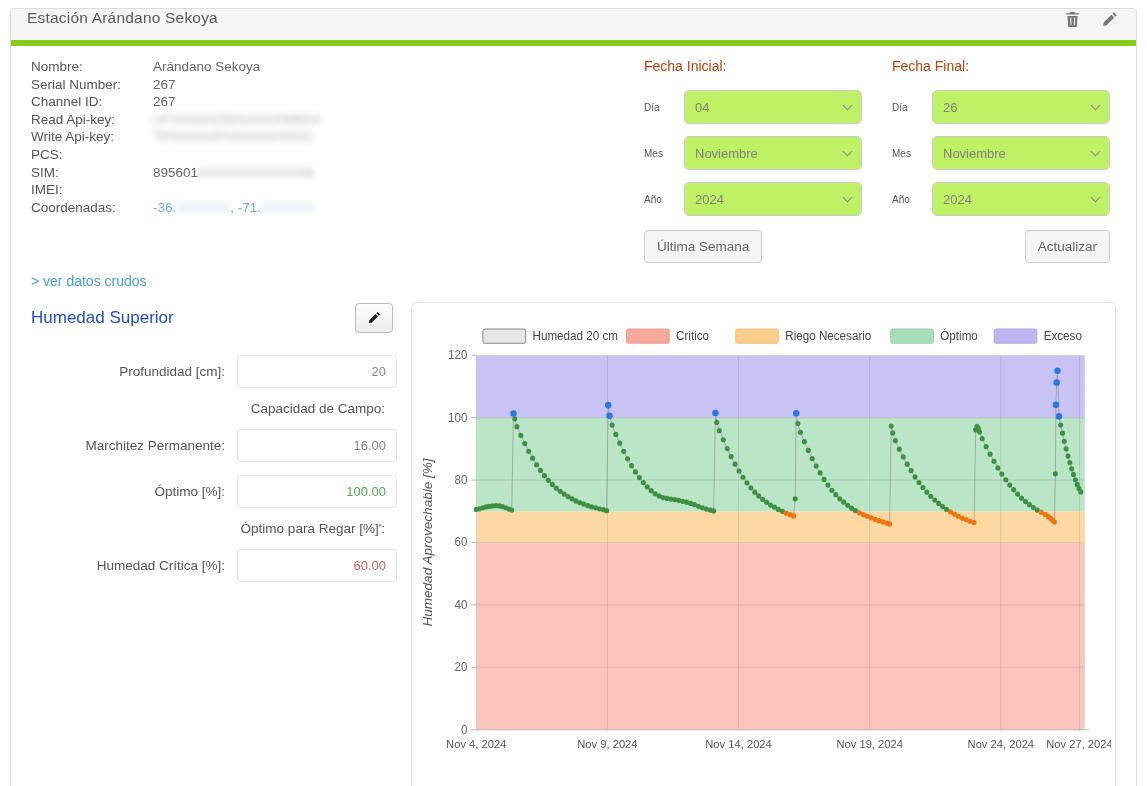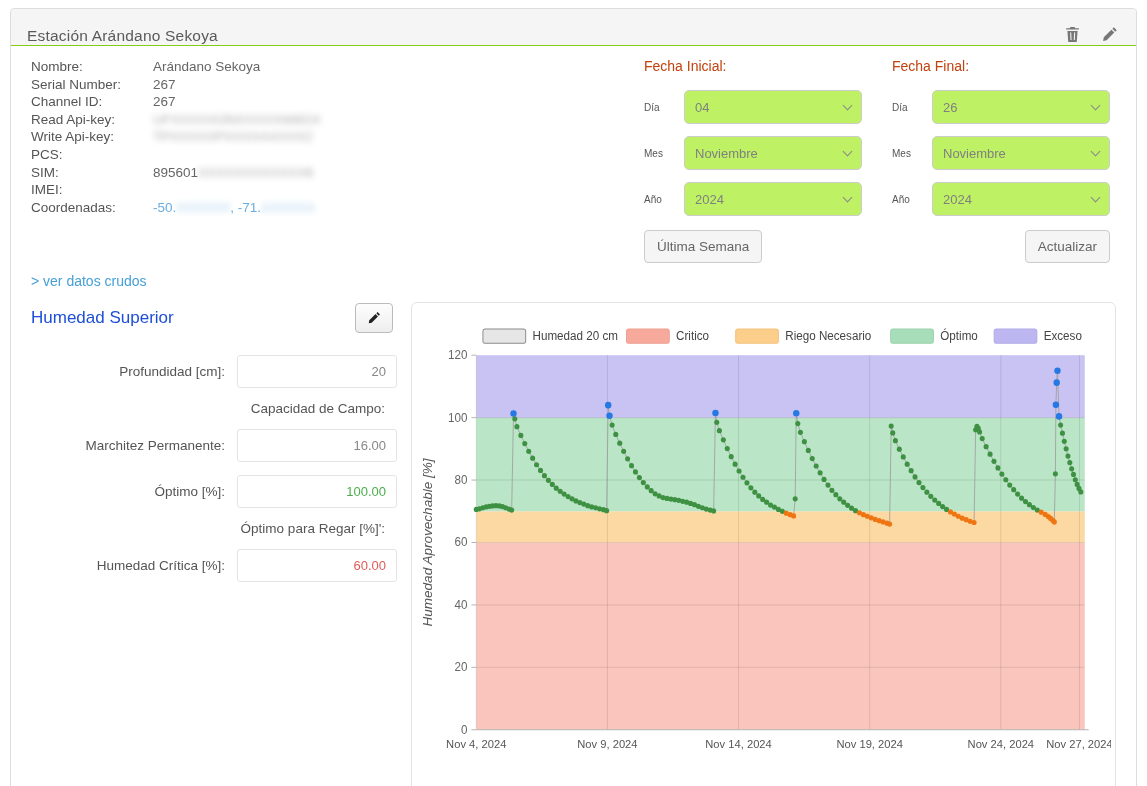--- a/index.html
+++ b/index.html
@@ -1,21 +1,21 @@
 <!DOCTYPE html>
 <html><head>
 <meta charset="utf-8">
 <style>
   * { box-sizing: border-box; margin: 0; padding: 0; }
   html,body { background:#fff; font-family:"Liberation Sans","DejaVu Sans",sans-serif; color:#555; }
   body { width:1147px; height:786px; overflow:hidden; }
 
   .panel { margin:8px 10px; border:1px solid #ddd; border-radius:4px; background:#fff; }
-  .panel-header { background:#f5f5f5; border-bottom:1px solid #84cc16; border-radius:4px 4px 0 0;
-                  height:37px; display:flex; align-items:flex-end; padding:0 16px; }
+  .panel-header { background:#f5f5f5; border-bottom:6px solid #84cc16; border-radius:4px 4px 0 0;
+                  height:37px; display:flex; align-items:flex-start; padding:0 16px; }
   .panel-title { font-size:15.5px; color:#5a5a5a; letter-spacing:.2px; }
   .header-icons { margin-left:auto; display:flex; gap:16px; }
   .icon-btn { background:none; border:none; cursor:pointer; padding:2px; line-height:0; }
   .icon-btn svg { width:17px; height:17px; fill:#777; }
 
   .panel-body { padding:12px 20px 10px 20px; }
 
   
   .top-row { display:flex; margin-bottom:6px; }
   .station-info { display:grid; grid-template-columns:118px auto; column-gap:4px;
@@ -99,21 +99,21 @@
           <span class="info-value"><span class="blurred">UFXXXXXONXXXXXW8GX</span></span>
           <span class="info-label">Write Api-key:</span>
           <span class="info-value"><span class="blurred">TPXXXXXPXXXXAXXXX2</span></span>
           <span class="info-label">PCS:</span>
           <span class="info-value"></span>
           <span class="info-label">SIM:</span>
           <span class="info-value"><span>895601</span><span class="blurred">XXXXXXXXXXXX6</span></span>
           <span class="info-label">IMEI:</span>
           <span class="info-value"></span>
           <span class="info-label">Coordenadas:</span>
-          <span class="info-value coords"><span>-50.</span><span class="blurred">XXXXXX</span><span>, -71.</span><span class="blurred">XXXXXX</span></span>
+          <span class="info-value coords"><span>-36.</span><span class="blurred">XXXXXX</span><span>, -71.</span><span class="blurred">XXXXXX</span></span>
         </div>
 
       <div class="date-controls">
         <div class="date-group" id="group-inicial">
           <div class="date-group-title">Fecha Inicial:</div>
         <div class="sel-row">
               <span class="sel-label">Día</span>
               <div class="sel-wrap"><select><option>04</option></select><span class="sel-chevron"></span></div>
             </div>
             <div class="sel-row">

